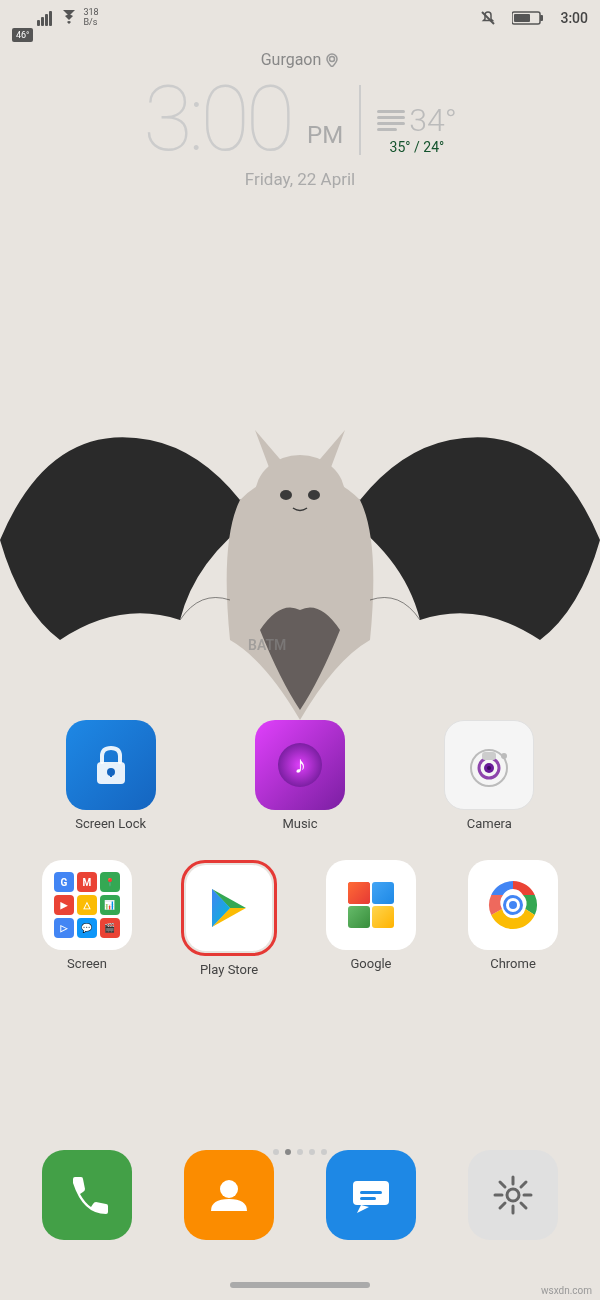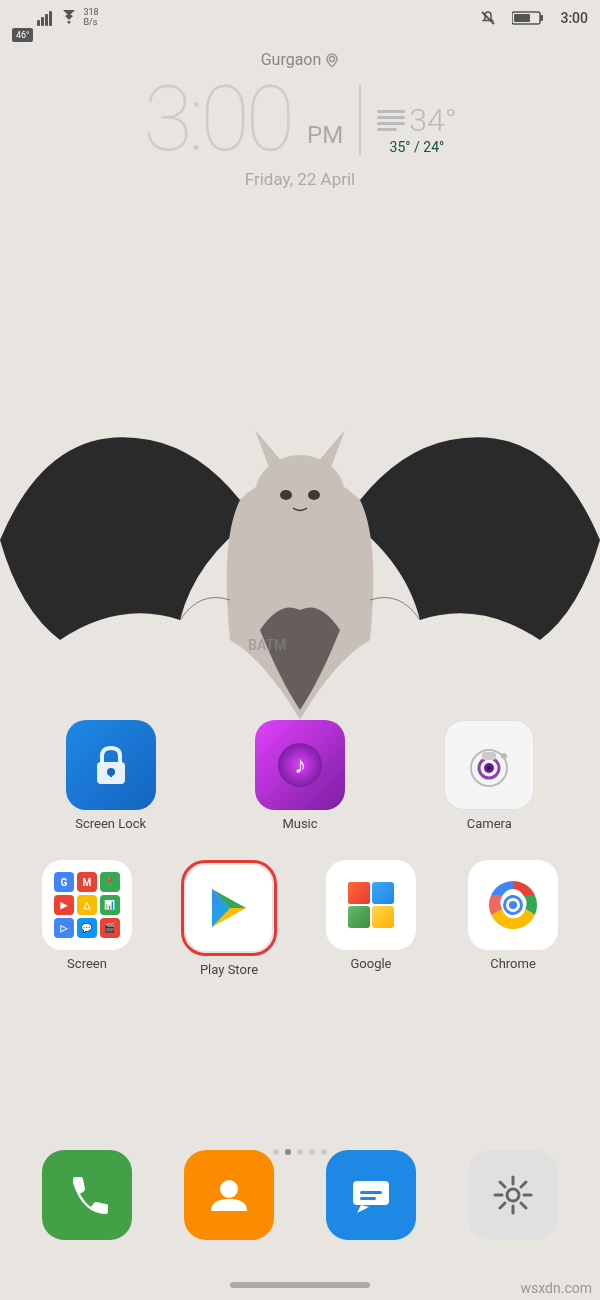--- a/index.html
+++ b/index.html
@@ -283,21 +283,21 @@
       align-items: center;
       justify-content: center;
       font-size: 11px;
       font-weight: bold;
     }
 
     .wsxdn-watermark {
       position: absolute;
       bottom: 4px;
       right: 8px;
-      font-size: 14px;
+      font-size: 10px;
       color: #999;
       text-align: center;
     }
   </style>
 </head>
 <body>
 
 <div class="status-bar">
   <div class="status-left">
     <span class="signal-box">46°</span>

